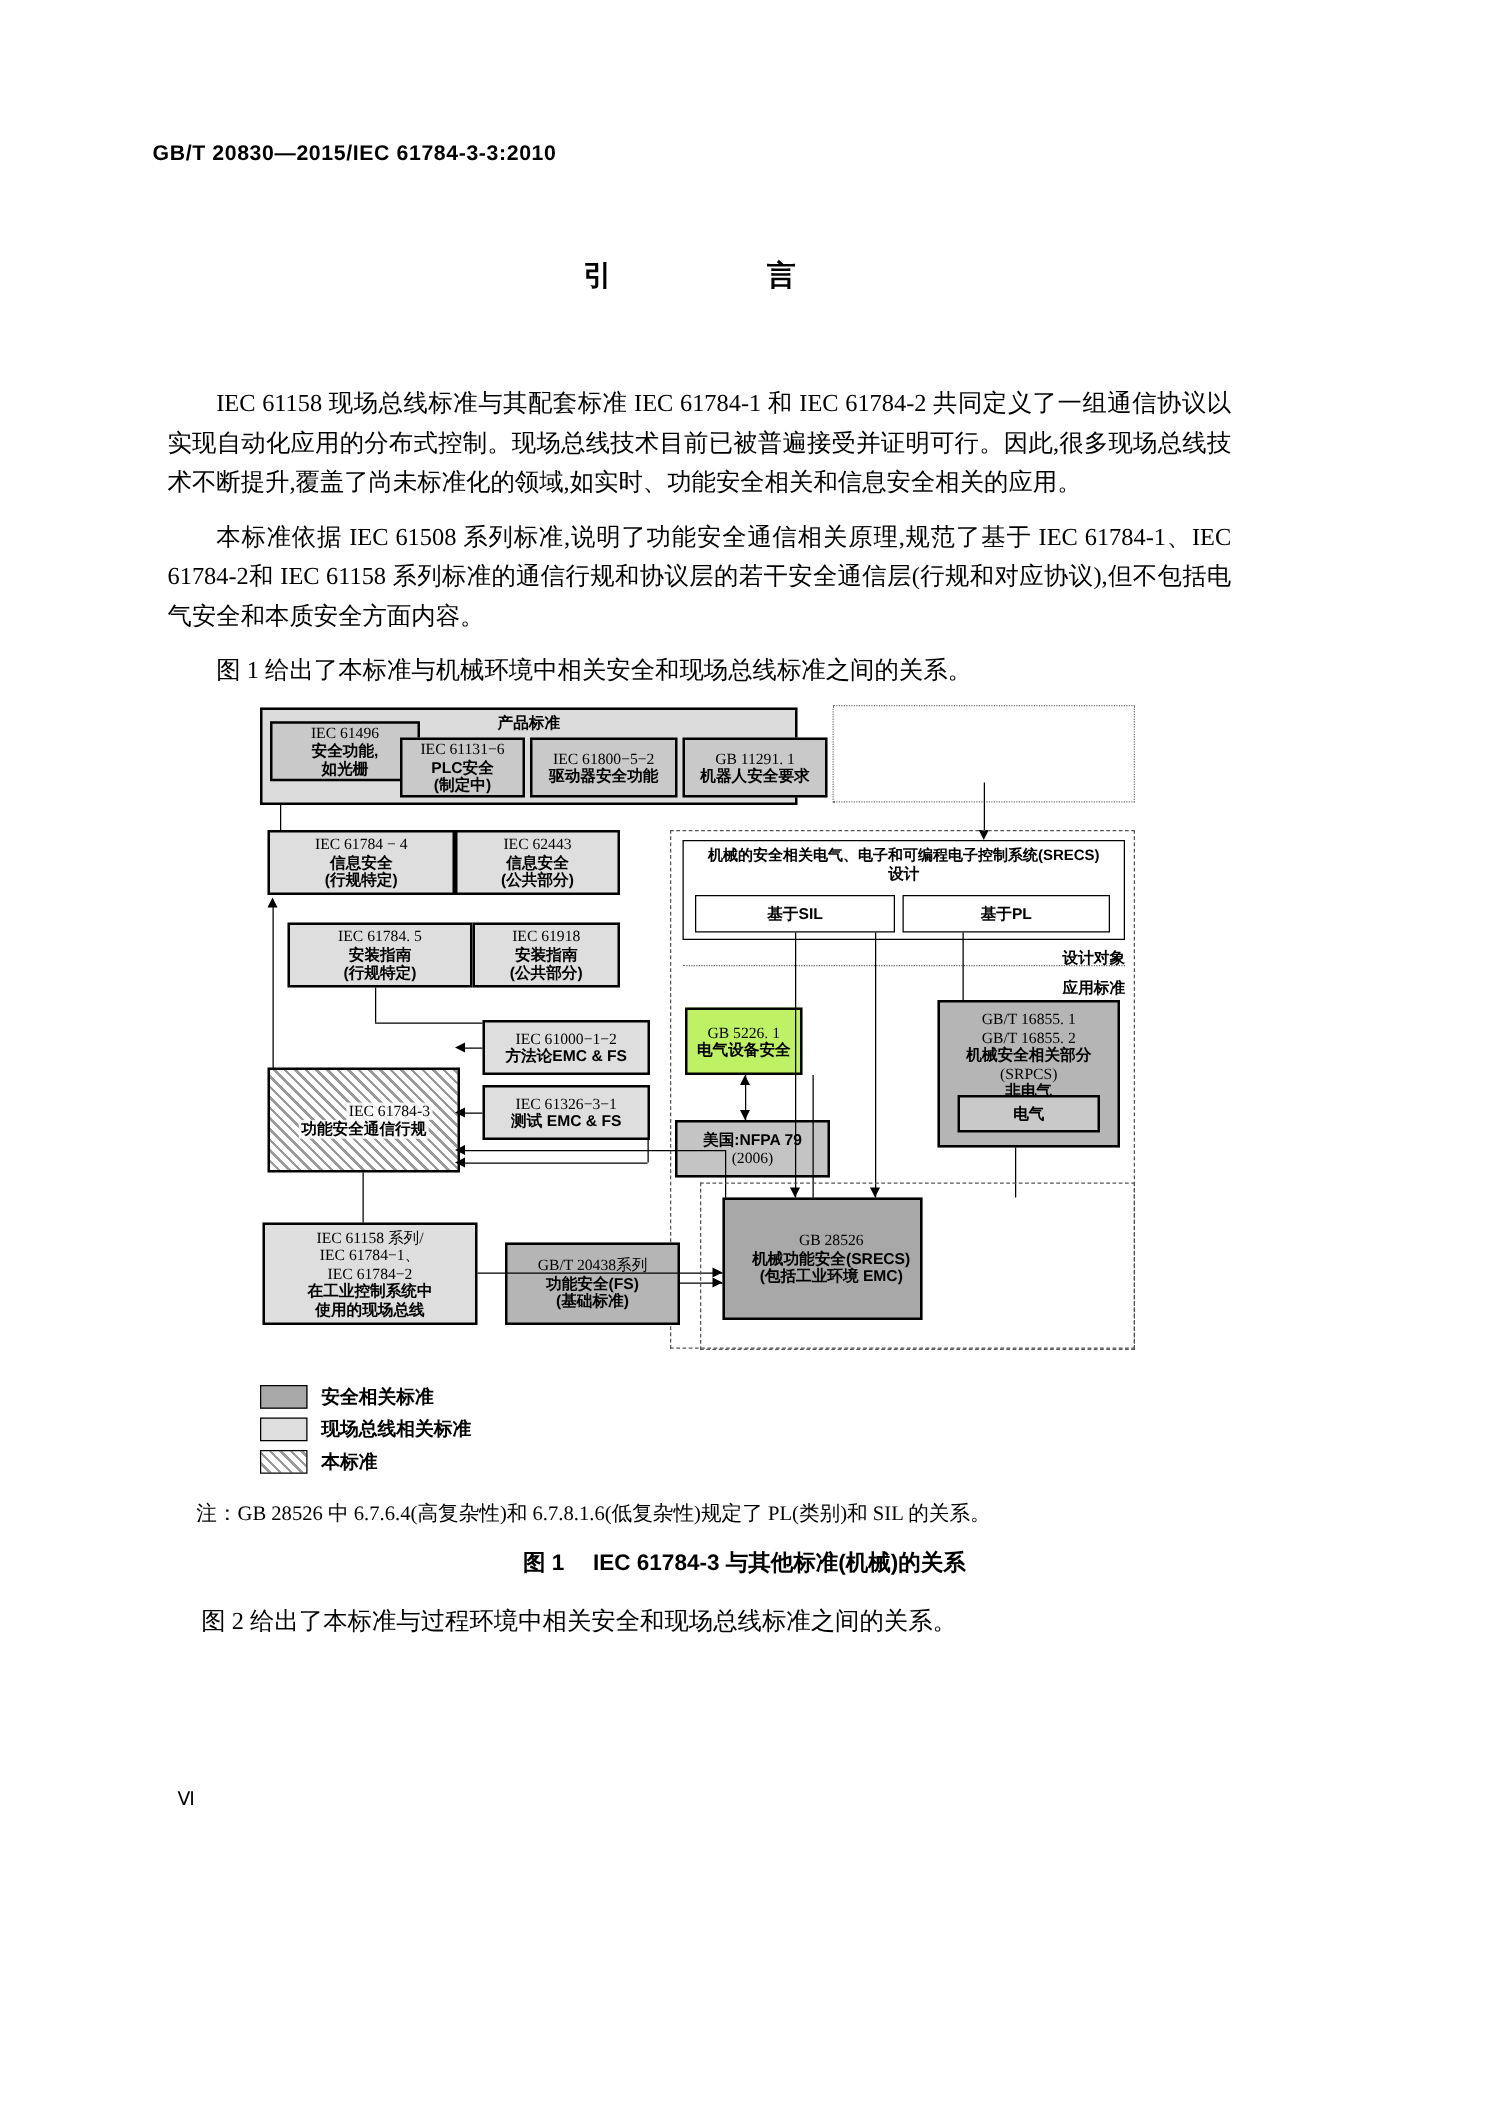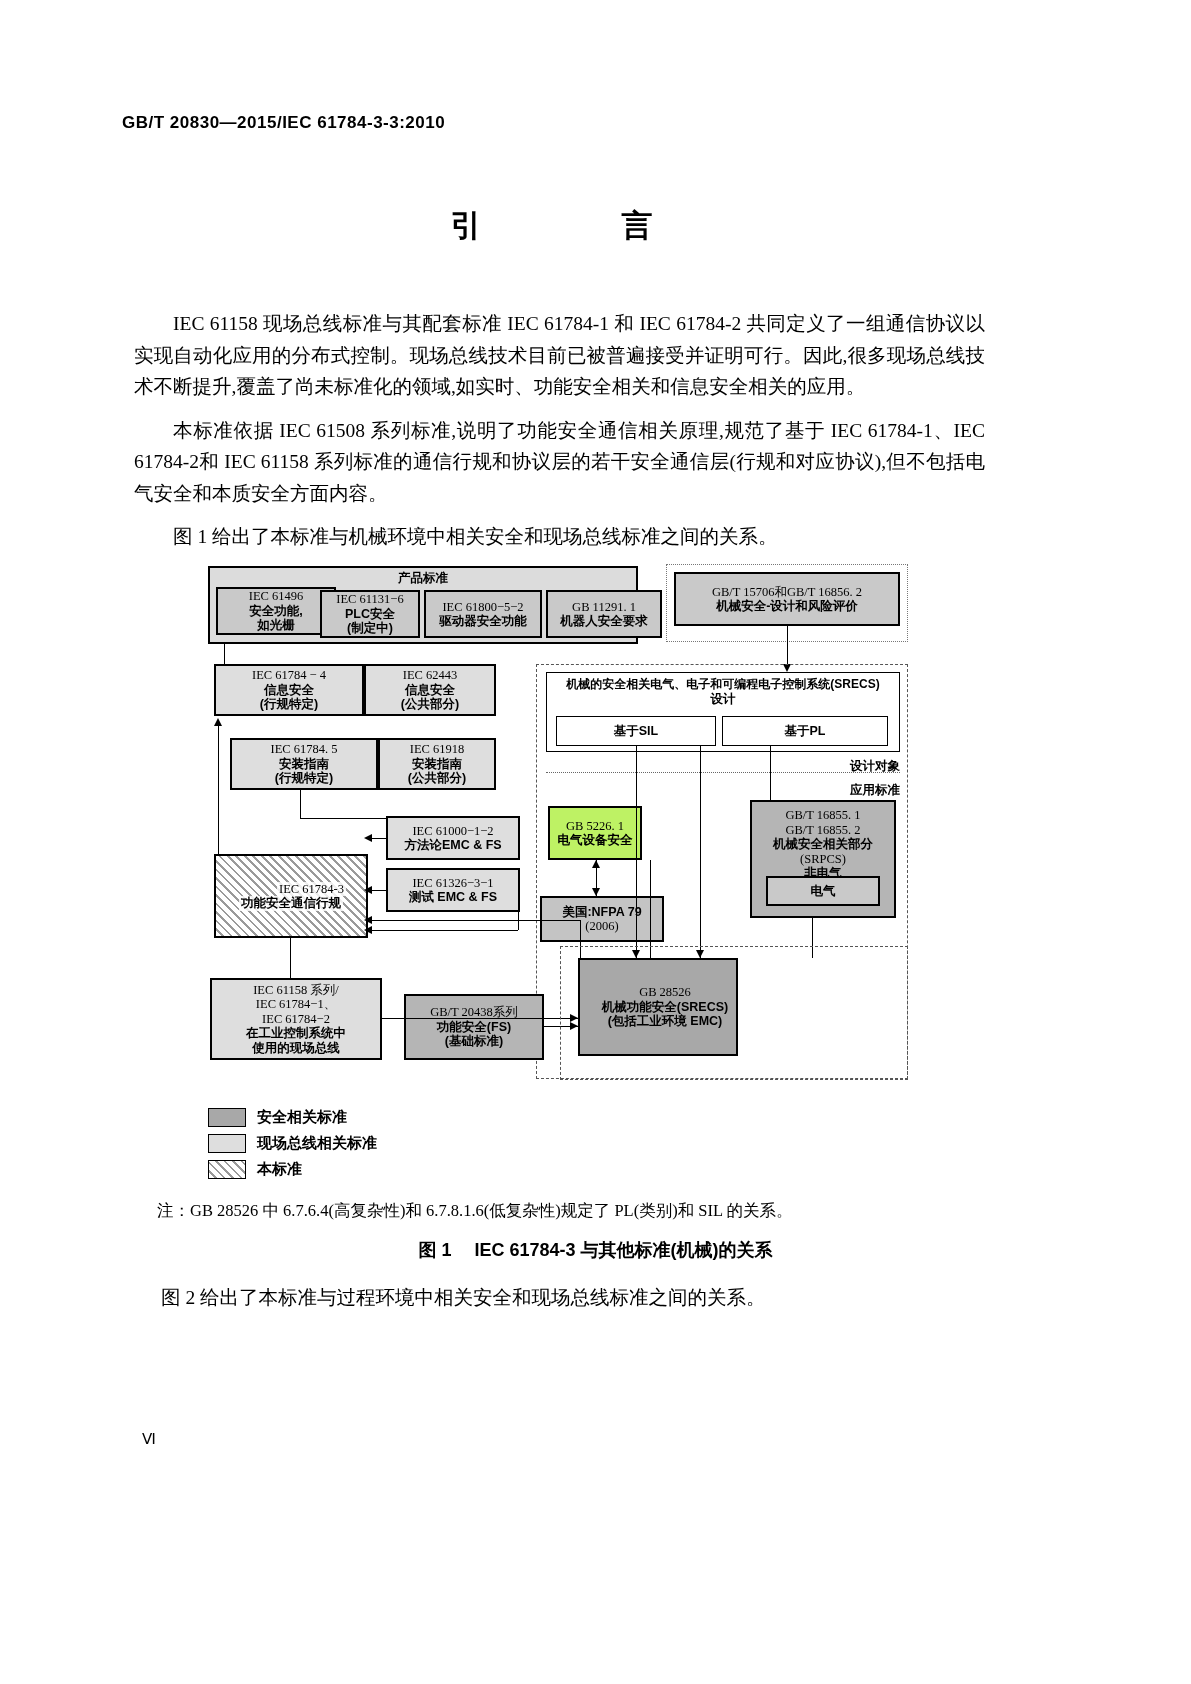--- a/index.html
+++ b/index.html
@@ -15,21 +15,21 @@
   .page { position: relative; width:1191px; height:1684px; }
 
   .doc-header {
     position: absolute; left: 122px; top: 113px;
     font-family: "Liberation Sans", sans-serif;
     font-weight: bold; font-size: 17px; letter-spacing: .5px;
   }
 
   .doc-title {
     position: absolute; left: 0; top: 205px; width: 1103px;
-    text-align: center; font-size: 31px; font-weight: bold;
+    text-align: center; font-size: 23px; font-weight: bold;
     font-family: "Liberation Serif", serif;
     letter-spacing: 26px; text-indent: 26px;
   }
 
   .body-text {
     position: absolute; left: 122px; top: 296px; width: 875px;
     font-size: 19.5px; line-height: 31.5px; text-align: justify;
     font-family: "Liberation Serif","DejaVu Serif", serif;
   }
   .body-text p { margin: 12px; text-indent: 2em; }
@@ -120,44 +120,40 @@
     <p>IEC 61158 现场总线标准与其配套标准 IEC 61784-1 和 IEC 61784-2 共同定义了一组通信协议以实现自动化应用的分布式控制。现场总线技术目前已被普遍接受并证明可行。因此,很多现场总线技术不断提升,覆盖了尚未标准化的领域,如实时、功能安全相关和信息安全相关的应用。</p>
     <p>本标准依据 IEC 61508 系列标准,说明了功能安全通信相关原理,规范了基于 IEC 61784-1、IEC 61784-2和 IEC 61158 系列标准的通信行规和协议层的若干安全通信层(行规和对应协议),但不包括电气安全和本质安全方面内容。</p>
     <p>图 1 给出了本标准与机械环境中相关安全和现场总线标准之间的关系。</p>
   </div>
 
   <div class="figure">
 
     <div class="grouprect" style="left:208px; top:18px; width:430px; height:78px; background:#dcdcdc;"></div>
     <div class="lbl" style="left:208px; top:22px; width:430px;">产品标准</div>
 
-    <div class="fbox thick" style="left:216px; top:39px; width:120px; height:48px;">
+    <div class="fbox thick" style="left:216px; top:29px; width:120px; height:48px;">
       <span>IEC  61496</span>
       <span class="cn">安全功能,</span>
       <span class="cn">如光栅</span>
     </div>
     <div class="fbox thick" style="left:320px; top:42px; width:100px; height:48px;">
       <span>IEC 61131−6</span>
       <span class="cn">PLC安全</span>
       <span class="cn">(制定中)</span>
     </div>
     <div class="fbox thick" style="left:424px; top:42px; width:118px; height:48px;">
       <span>IEC 61800−5−2</span>
       <span class="cn">驱动器安全功能</span>
     </div>
     <div class="fbox thick" style="left:546px; top:42px; width:116px; height:48px;">
       <span>GB 11291. 1</span>
       <span class="cn">机器人安全要求</span>
     </div>
 
     <div class="dotrect" style="left:666px; top:16px; width:242px; height:78px;"></div>
-    <div class="fbox thick" style="left:674px; top:24px; width:226px; height:54px;">
-      <span>GB/T 15706和GB/T 16856. 2</span>
-      <span class="cn">机械安全‐设计和风险评价</span>
-    </div>
 
     <div class="vline" style="left:787px; top:78px; height:42px;"></div>
     <div class="arrow-d" style="left:783px; top:116px;"></div>
 
     <div class="dashrect" style="left:536px; top:116px; width:372px; height:415px;"></div>
 
     <div class="fbox plain" style="left:546px; top:124px; width:354px; height:80px; justify-content:flex-start; padding-top:4px;">
       <span class="cn" style="font-size:12px">机械的安全相关电气、电子和可编程电子控制系统(SRECS)</span>
       <span class="cn">设计</span>
     </div>

